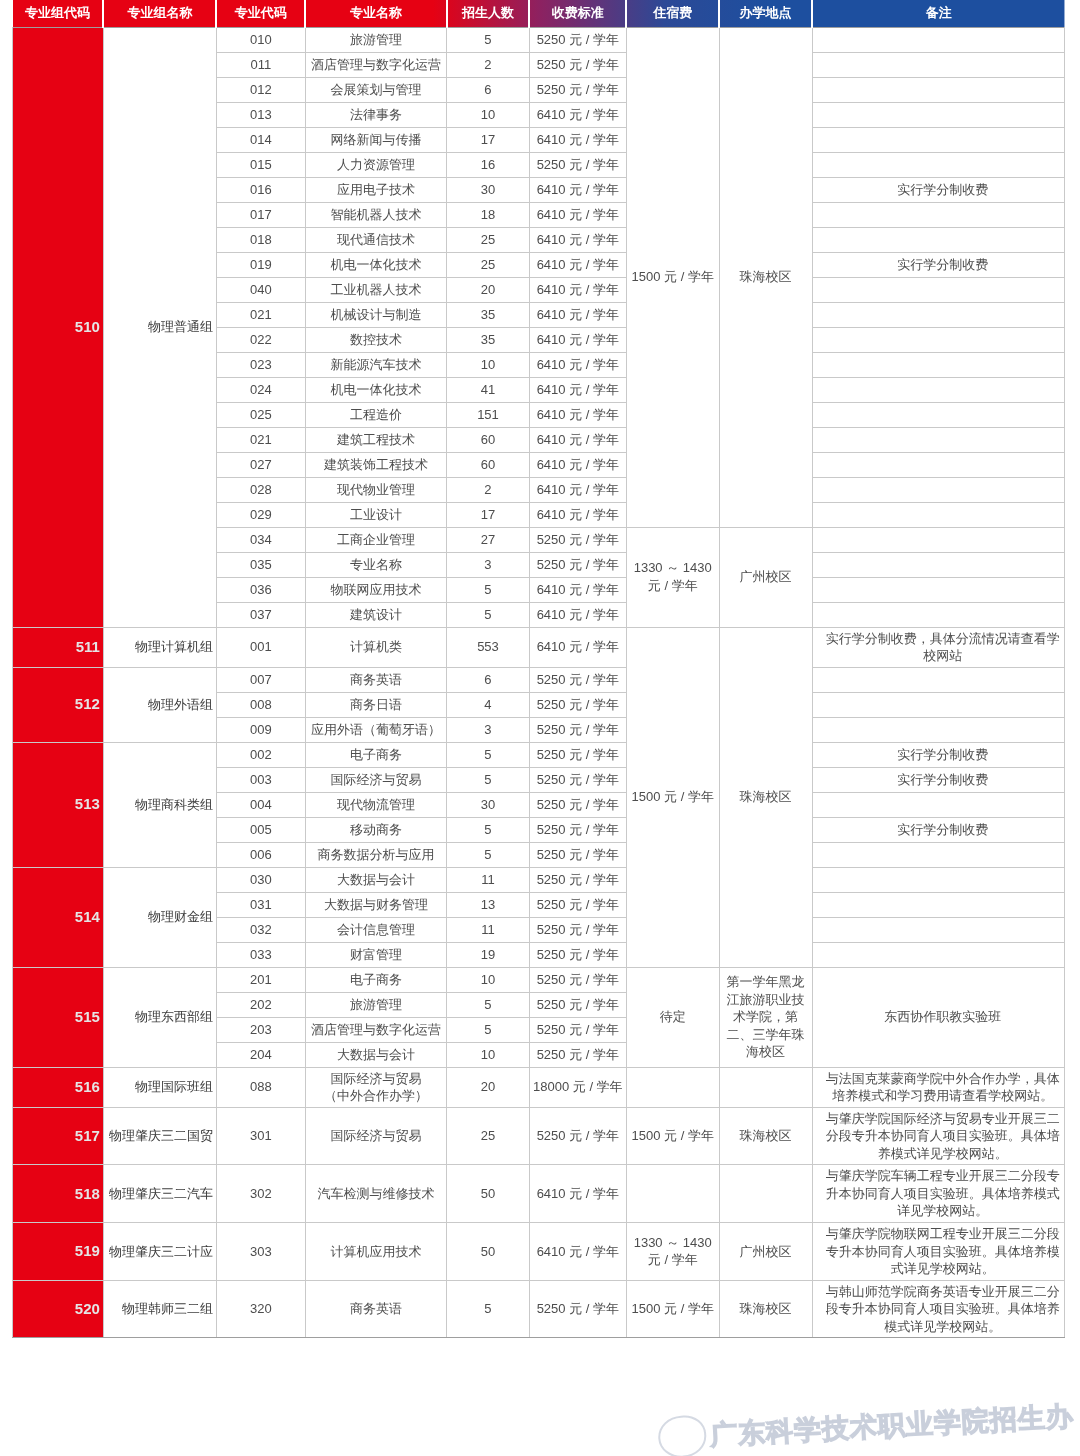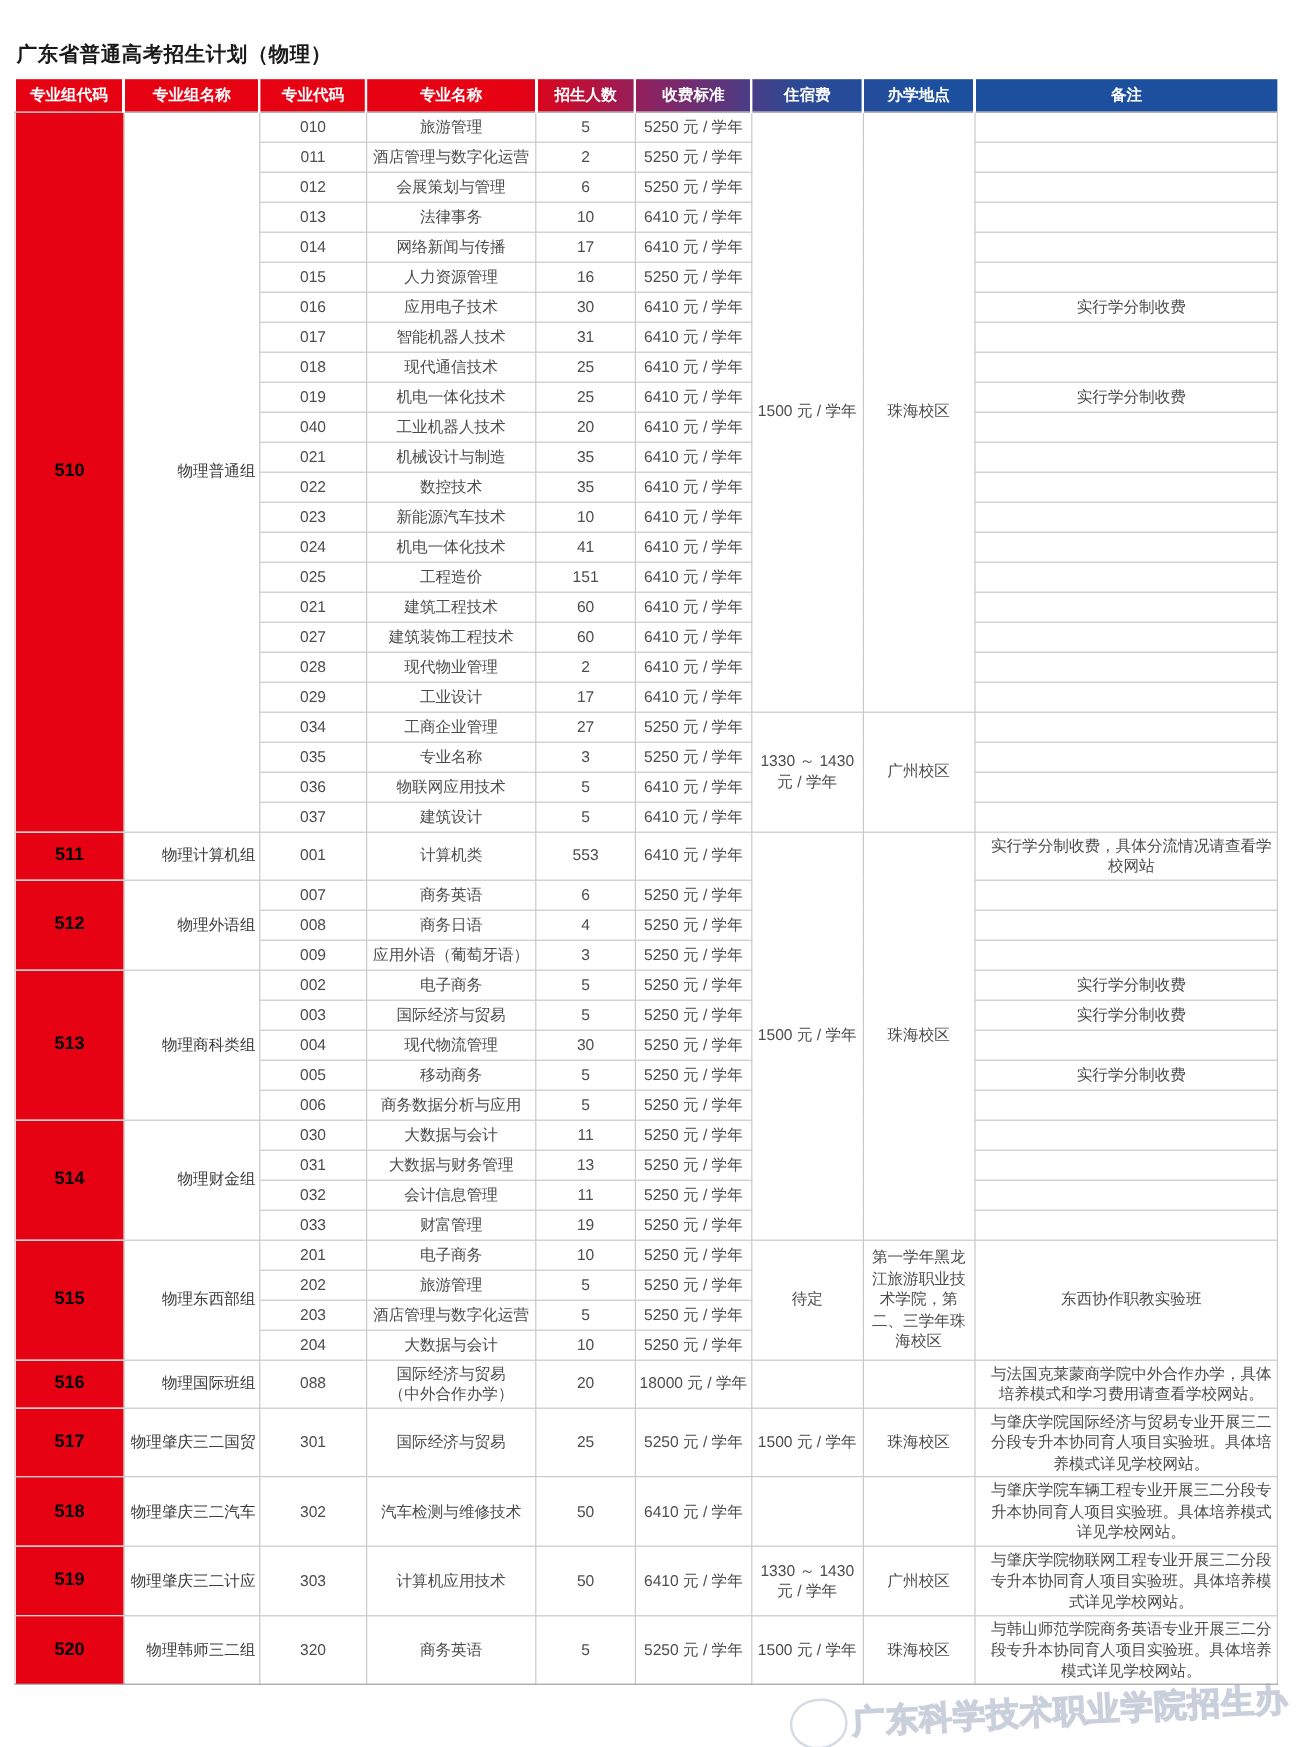--- a/index.html
+++ b/index.html
@@ -25,22 +25,23 @@
   tbody tr{height:25px;}
   td{
     border:1px solid var(--border);
     text-align:center;vertical-align:middle;
     font-size:13px;color:var(--text);
     padding:2px 3px;line-height:1.35;overflow:hidden;
   }
   tr.gstart td{border-top:1px solid var(--gborder);}
   tbody tr:last-child td{border-bottom:1px solid var(--gborder);}
   td.group-code{
-    background:var(--red);color:#000000;font-size:15px;font-weight:bold;
+    background:var(--red);color:#e5e5e5;font-size:15px;font-weight:bold;
     border-left:1px solid var(--border);
+    text-align:right;
   }
   td.group-name{font-size:13px;color:#3c3c3c;text-align:right;}
   td.major-name{white-space:pre-line;}
   td.remark{font-size:13px;padding-left:12px;}
   
   #watermark{
     position:absolute;right:6px;bottom:8px;
     display:flex;align-items:center;gap:4px;
     transform:rotate(-3deg);pointer-events:none;opacity:0.85;
   }
@@ -51,21 +52,20 @@
   #watermark .wm-text{
     font-size:27px;font-weight:bold;letter-spacing:1px;
     color:rgba(255,255,255,0.12);
     -webkit-text-stroke:1.2px rgba(150,162,185,0.6);
   }
 </style>
 </head>
 <body>
 
 <div id="page">
-  <h1 id="page-title">广东省普通高考招生计划（物理）</h1>
 
   <table class="enroll">
     <colgroup>
         <col style="width: 90px;">
         <col style="width: 112px;">
         <col style="width: 88px;">
         <col style="width: 140px;">
         <col style="width: 82px;">
         <col style="width: 96px;">
         <col style="width: 92px;">
@@ -135,21 +135,21 @@
         <tr>
           <td>016</td>
           <td class="major-name">应用电子技术</td>
           <td>30</td>
           <td>6410 元 / 学年</td>
           <td class="remark">实行学分制收费</td>
         </tr>
         <tr>
           <td>017</td>
           <td class="major-name">智能机器人技术</td>
-          <td>31</td>
+          <td>18</td>
           <td>6410 元 / 学年</td>
           <td class="remark"></td>
         </tr>
         <tr>
           <td>018</td>
           <td class="major-name">现代通信技术</td>
           <td>25</td>
           <td>6410 元 / 学年</td>
           <td class="remark"></td>
         </tr>

